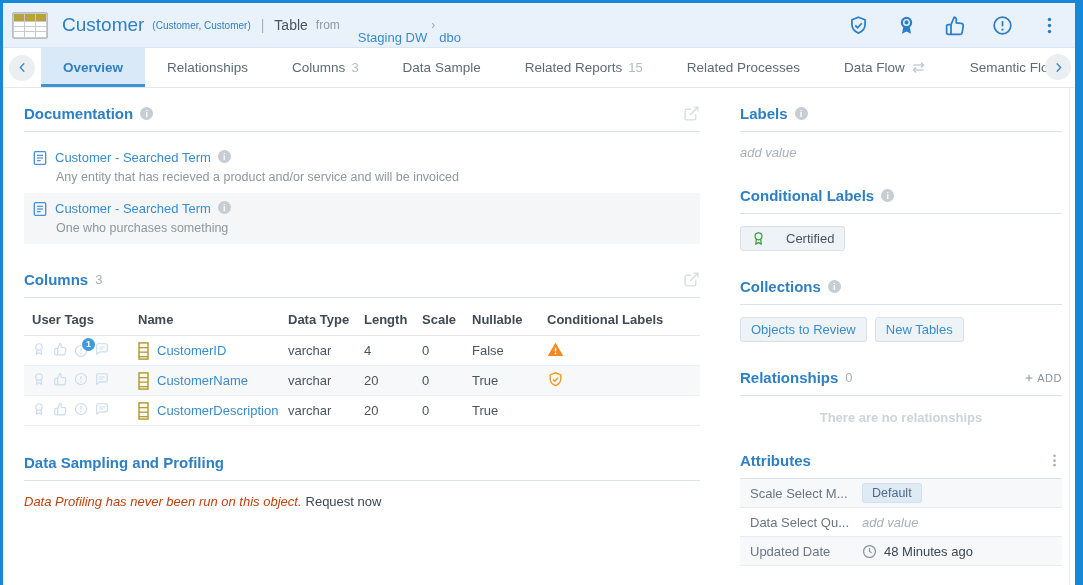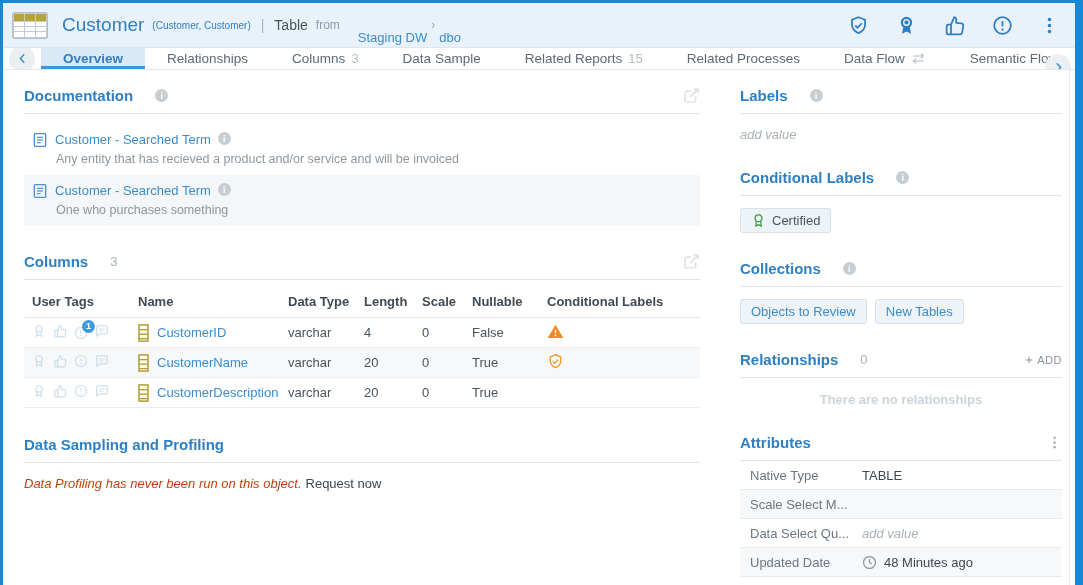--- a/index.html
+++ b/index.html
@@ -19,38 +19,38 @@
   .subtitle { font-size:10px; color:#2f80c3; margin-right:10px; }
   .t-sep { color:#9fb3c4; font-size:14px; margin-right:10px; }
   .t-type { font-size:14px; color:#4a545e; margin-right:8px; }
   .t-from { font-size:12px; color:#8d9aa6; margin-right:18px; }
   .crumb { font-size:13px; color:#3a8ccd; text-decoration:none;margin-top:25px; }
   .crumb-sep { font-size:12px; color:#8fa5b8; margin:0 4px; }
   .top-actions { margin-left:auto; display:flex; align-items:center; gap:27px; color:#2b7fc4; }
   .top-actions svg { display:block; }
 
   
-  .tabs { height:22px; background:#fff; border-bottom:1px solid #e4e8ec; display:flex; align-items:stretch;
+  .tabs { height:40px; background:#fff; border-bottom:1px solid #e4e8ec; display:flex; align-items:stretch;
           flex:0 0 auto; position:relative; white-space:nowrap; overflow:hidden; padding-right:40px; }
   .navcirc { width:26px; height:26px; border-radius:50%; background:#eceff2; border:none; color:#3a8ccd;
              display:flex; align-items:center; justify-content:center; align-self:center; margin:0 6px; cursor:pointer; flex:0 0 auto; }
   .navcirc.rt { position:absolute; right:4px; top:6px; margin:0; }
   .tab { display:flex; align-items:center; padding:0 22px; font-size:13.5px; color:#5d6a76; cursor:pointer; gap:6px; flex:0 0 auto; }
   .tab .cnt { color:#b3bcc4; font-size:13px; }
   .tab.active { background:#d9e9f8; color:#2f80c3; font-weight:bold; box-shadow:inset 0 -3px 0 #3f94d6; }
   .tab svg { color:#bcc5cd; }
 
   
   .content { flex:1; display:flex; padding:17px 0 0 21px; overflow:hidden; position:relative; }
   .main { width:676px; flex:0 0 auto; }
   .sidebar { width:322px; flex:0 0 auto; margin-left:40px; }
   .rail { position:absolute; top:0; bottom:0; right:5px; width:1px; background:#e6eaed; }
 
   
-  .sec-head { display:flex; align-items:center; gap:22px; padding-bottom:9px; border-bottom:1px solid #dde2e6; }
+  .sec-head { display:flex; align-items:center; gap:7px; padding-bottom:9px; border-bottom:1px solid #dde2e6; }
   .sec-title { font-size:15px; font-weight:bold; color:#2f80c3; }
   .sec-count { font-size:13px; color:#a6aeb6; }
   .info { width:13px; height:13px; border-radius:50%; background:#c6cdd3; color:#fff; font-size:9px; font-weight:bold;
           display:inline-flex; align-items:center; justify-content:center; font-style:normal; flex:0 0 auto; }
   .expand { margin-left:auto; color:#d9dee2; display:flex; }
   .kebab { margin-left:auto; color:#aab3bb; display:flex; cursor:pointer; }
 
   
   .doc-item { padding:8px 8px 9px 8px; }
   .doc-item.alt { background:#f5f6f7; }
@@ -79,21 +79,21 @@
   
   .prof { margin-top:28px; }
   .prof-msg { margin-top:13px; font-size:13px; }
   .prof-msg em { color:#c2410c;text-align:right; }
   .prof-act { color:#3d4752; cursor:pointer; margin-left:4px; }
 
   
   .sb-sec { margin-bottom:27px; }
   .placeholder { font-size:13px; font-style:italic; color:#a8b1b8; margin-top:13px; cursor:text; }
   .chiprow { display:flex; gap:8px; margin-top:12px; flex-wrap:wrap; }
-  .chip { display:inline-flex; align-items:center; gap:6px; background:#eef3f8; border:1px solid #d8e0e8;
+  .chip { display:inline-flex; align-items:center; gap:20px; background:#eef3f8; border:1px solid #d8e0e8;
           border-radius:3px; padding:4px 10px; font-size:13px; color:#4a545e; cursor:pointer; }
   .chip.bluetext { color:#3a8ccd; }
   .awardgreen { color:#3f9c3f; display:flex; }
   .addlink { margin-left:auto; font-size:11px; color:#8a949c; letter-spacing:.5px; cursor:pointer; display:flex; align-items:center; gap:3px; }
   .emptymsg { text-align:center; font-size:13px; font-weight:bold; color:#ccd4da; margin-top:14px; }
 
   .attr-row { display:grid; grid-template-columns:112px 1fr; align-items:center; min-height:29px;
               border-bottom:1px solid #e8ebee; font-size:13px; padding:0 10px 0 10px; }
   .attr-row.alt { background:#f7f8f9; }
   .attr-label { color:#6b7682; white-space:nowrap; overflow:hidden; }
@@ -520,28 +520,25 @@
       <section class="sb-sec">
         <div class="sec-head">
           <span class="sec-title">Attributes</span>
           <span class="kebab">
               <svg width="15" height="15">
                 <use href="#i-kebab"></use>
               </svg>
             </span>
         </div>
 
-        <div class="attr-row">
-          <div class="attr-label">Native Type</div>
-          <div class="attr-val">
-              <span>TABLE</span>
-            </div>
-        </div>
         <div class="attr-row alt">
           <div class="attr-label">Scale Select M...</div>
+          <div class="attr-val">
+              <span class="vchip">Default</span>
+            </div>
         </div>
         <div class="attr-row">
           <div class="attr-label">Data Select Qu...</div>
           <div class="attr-val">
               <span class="ph">add value</span>
             </div>
         </div>
         <div class="attr-row alt">
           <div class="attr-label">Updated Date</div>
           <div class="attr-val">

